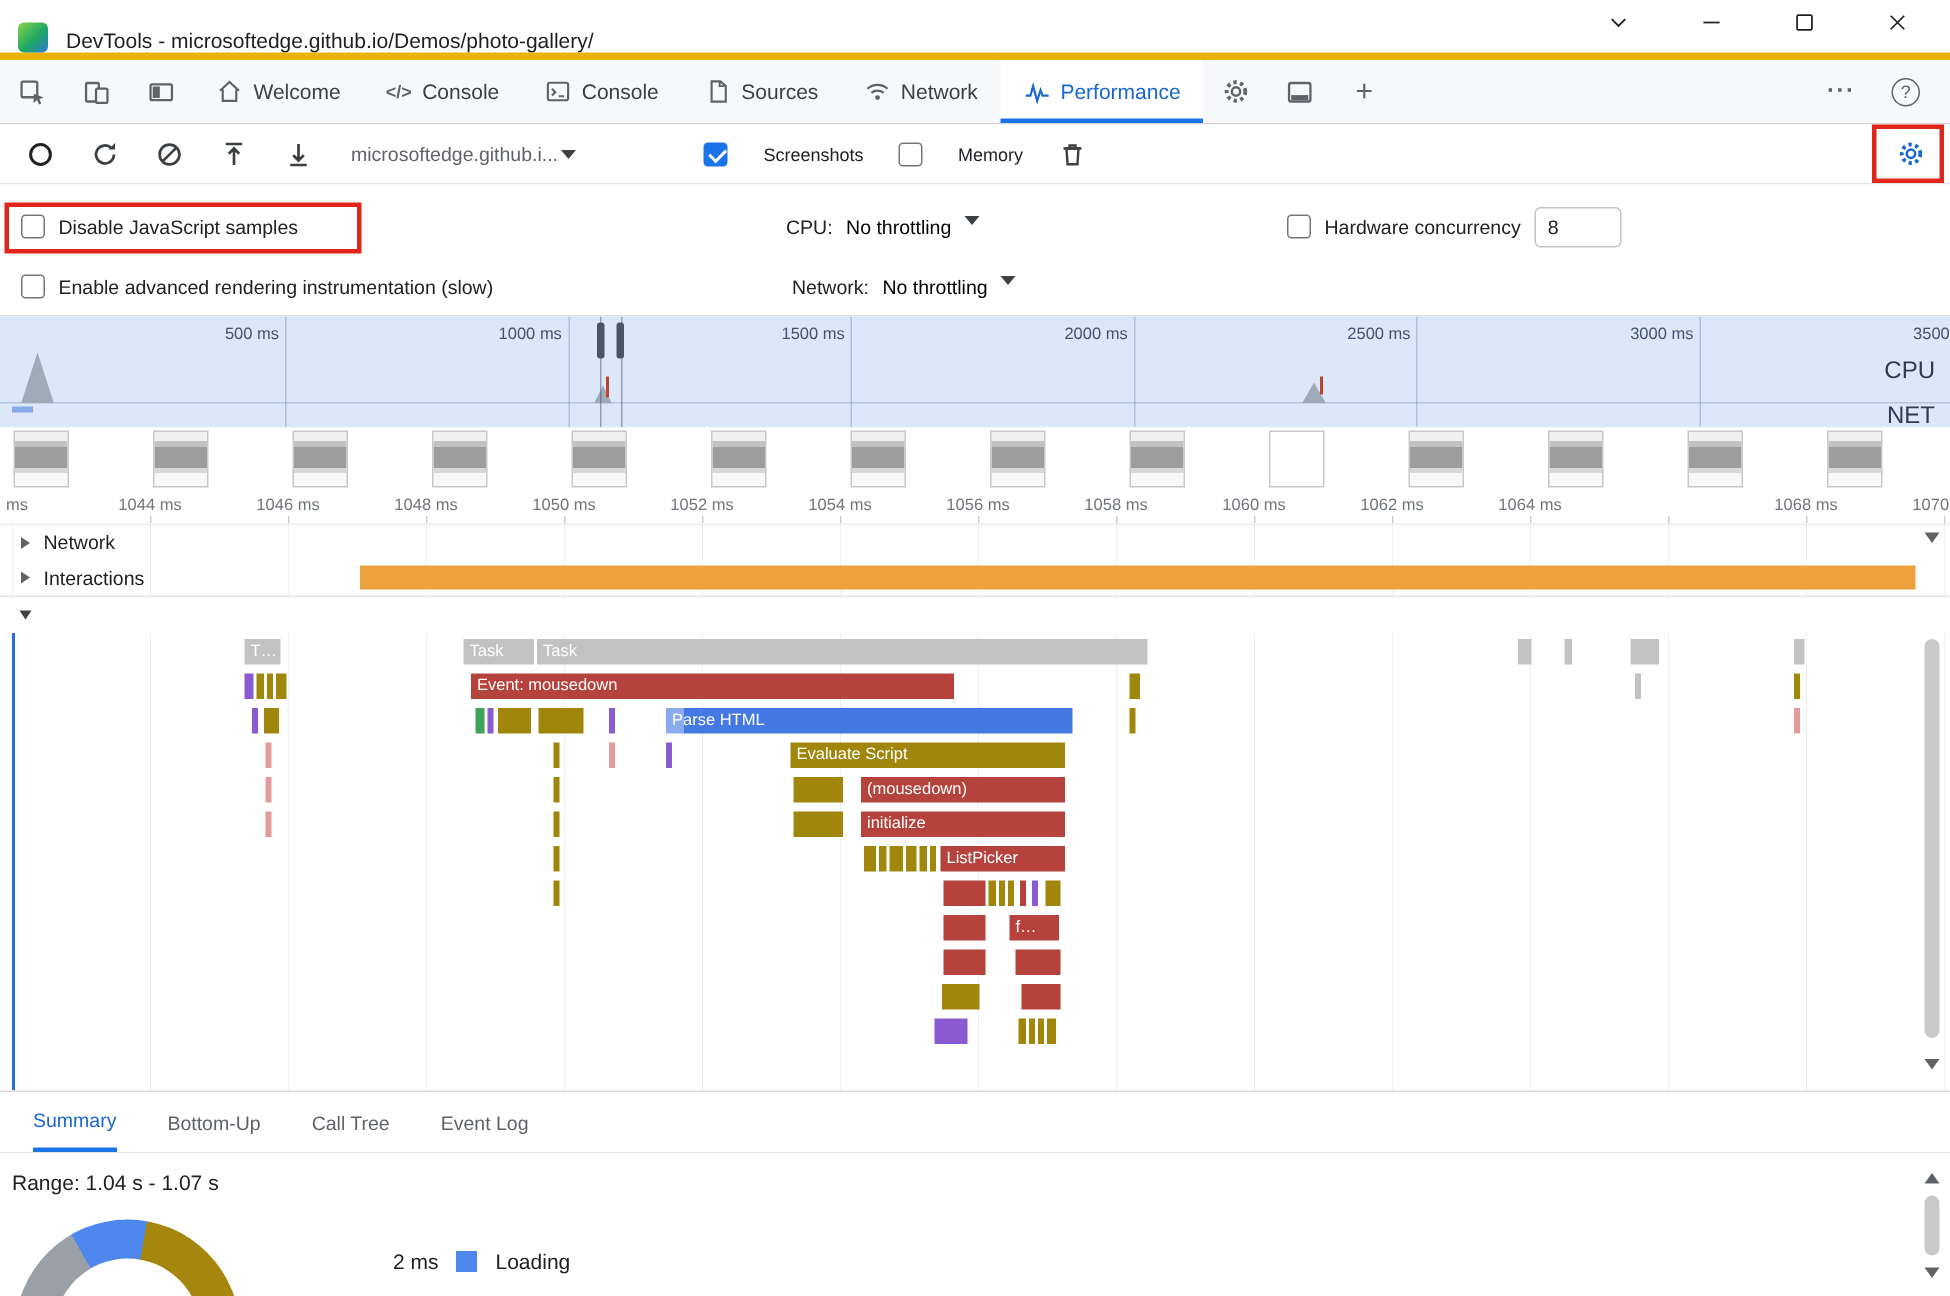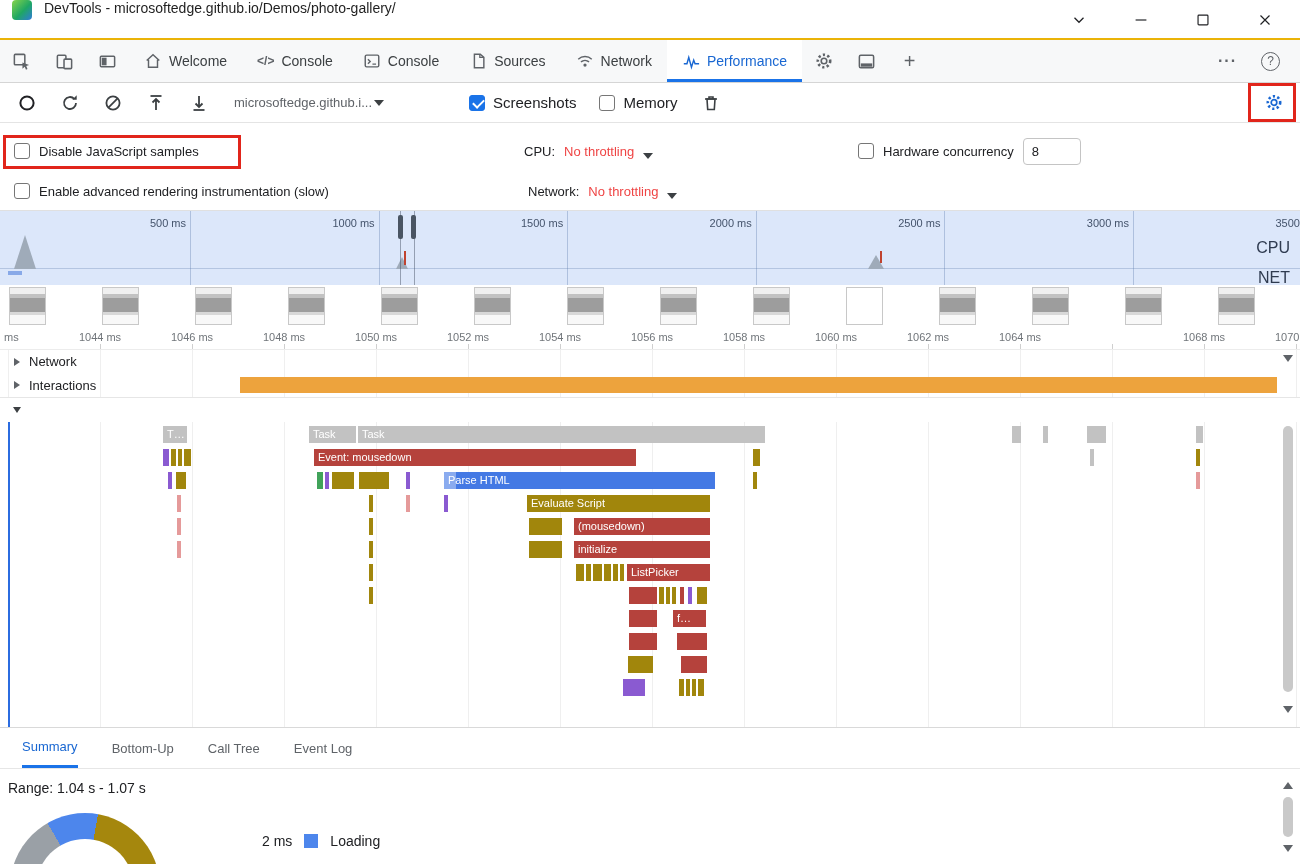--- a/index.html
+++ b/index.html
@@ -1,48 +1,48 @@
 <!DOCTYPE html>
 <html><head>
 <meta charset="utf-8">
 <style>
 *{box-sizing:border-box;margin:0;padding:0}
 html,body{width:1300px;height:864px}
 body{font-family:"Liberation Sans","DejaVu Sans",sans-serif;position:relative;overflow:hidden;background:#fff;color:#202124}
 svg{display:block}
 
-#titlebar{position:absolute;left:0;top:0;width:1300px;height:40px;background:#fff;border-bottom:2px solid #eab308;display:flex;align-items:flex-start}
+#titlebar{position:absolute;left:0;top:0;width:1300px;height:40px;background:#fff;border-bottom:5px solid #eab308;display:flex;align-items:flex-end}
 .logo{width:20px;height:20px;border-radius:4px;margin:0 12px;background:linear-gradient(135deg,#86d44a,#1fa763 55%,#2f7bd8);flex:none}
 .title-text{font-size:14px;color:#1f1f1f;white-space:nowrap}
 .win-controls{margin-left:auto;display:flex;align-items:center;gap:16px;padding-right:12px}
 .win-btn{width:46px;height:40px;display:flex;align-items:center;justify-content:center}
 
 #tabbar{position:absolute;top:40px;left:0;width:1300px;height:43px;background:#f7f8f9;border-bottom:1px solid #d5d5d5;display:flex;align-items:stretch}
 .icon-btn{width:43px;display:flex;align-items:center;justify-content:center;flex:none}
 .tab{display:flex;align-items:center;gap:7px;padding:0 15px;font-size:14px;color:#3c4043;white-space:nowrap}
 .tab.active{background:#fff;border-bottom:3px solid #1a73e8;color:#1967d2;padding-top:3px}
 .glyph{font-size:12px;color:#5f6368;font-weight:bold}
 .plus-glyph{font-size:20px;color:#5f6368;font-weight:normal}
 .more-glyph{font-size:16px;letter-spacing:1px;color:#5f6368;font-weight:bold}
 .help-circle{width:19px;height:19px;border:1.5px solid #5f6368;border-radius:50%;display:flex;align-items:center;justify-content:center;font-size:12px;color:#5f6368}
 .right-cluster{margin-left:auto;display:flex;align-items:stretch;padding-right:8px}
 
 #toolbar{position:absolute;top:83px;left:0;width:1300px;height:40px;display:flex;align-items:center;border-bottom:1px solid #e4e4e4;padding-left:17px;gap:23px;background:#fff}
 .tool-ic{width:20px;height:20px;flex:none;display:flex;align-items:center;justify-content:center}
 .history{display:flex;align-items:center;gap:2px;color:#5f6368;font-size:13px;margin-left:2px;width:212px}
-.cbgroup{display:flex;align-items:center;gap:8px;font-size:15px;color:#202124;white-space:nowrap}
+.cbgroup{display:flex;align-items:center;gap:24px;font-size:12px;color:#202124;white-space:nowrap}
 .cb{width:16px;height:16px;border:1px solid #767676;border-radius:3px;background:#fff;display:inline-block;position:relative;flex:none}
 .cb.checked{background:#1a73e8;border-color:#1a73e8}
 .cb.checked::after{content:"";position:absolute;left:4.5px;top:1.5px;width:5px;height:9px;border:solid #fff;border-width:0 2px 2px 0;transform:rotate(45deg)}
 .caret{width:0;height:0;border-left:5px solid transparent;border-right:5px solid transparent;border-top:6px solid #3c4043}
 .gear-right{margin-left:auto;margin-right:16px}
 
 #settings{position:absolute;top:123px;left:0;width:1300px;height:88px;border-bottom:1px solid #e0e0e0;background:#fff;font-size:13px}
 .hgroup{position:absolute;display:flex;align-items:center;gap:9px;height:30px;white-space:nowrap}
-.select{display:flex;align-items:flex-end;gap:9px;color:#ef4444}
+.select{display:flex;align-items:flex-start;gap:9px;color:#000000}
 .num-input{width:58px;height:27px;border:1px solid #c4c4c4;border-radius:4px;padding:0 8px;font-size:13px;font-family:inherit;background:#fff;color:#202124}
 .red-box{position:absolute;border:3px solid #e1251b;z-index:50;pointer-events:none}
 
 #overview{position:absolute;top:211px;left:0;width:1300px;height:74px;background:#dce7fa;overflow:hidden}
 .ov-line{position:absolute;top:0;bottom:0;width:1px;background:rgba(90,120,170,.35)}
 .ov-label{position:absolute;top:6px;width:60px;text-align:right;font-size:11px;color:#44536b;white-space:nowrap}
 .ov-side{position:absolute;right:10px;font-size:16px;color:#2f3b50}
 .net-divider{position:absolute;left:0;right:0;top:57px;height:1px;background:rgba(90,120,170,.3)}
 .spike{position:absolute;background:#9fabb9;clip-path:polygon(50% 0,100% 100%,0 100%)}
 .sel-handle{position:absolute;top:4px;width:5px;height:24px;border-radius:2px;background:#4a5563}

